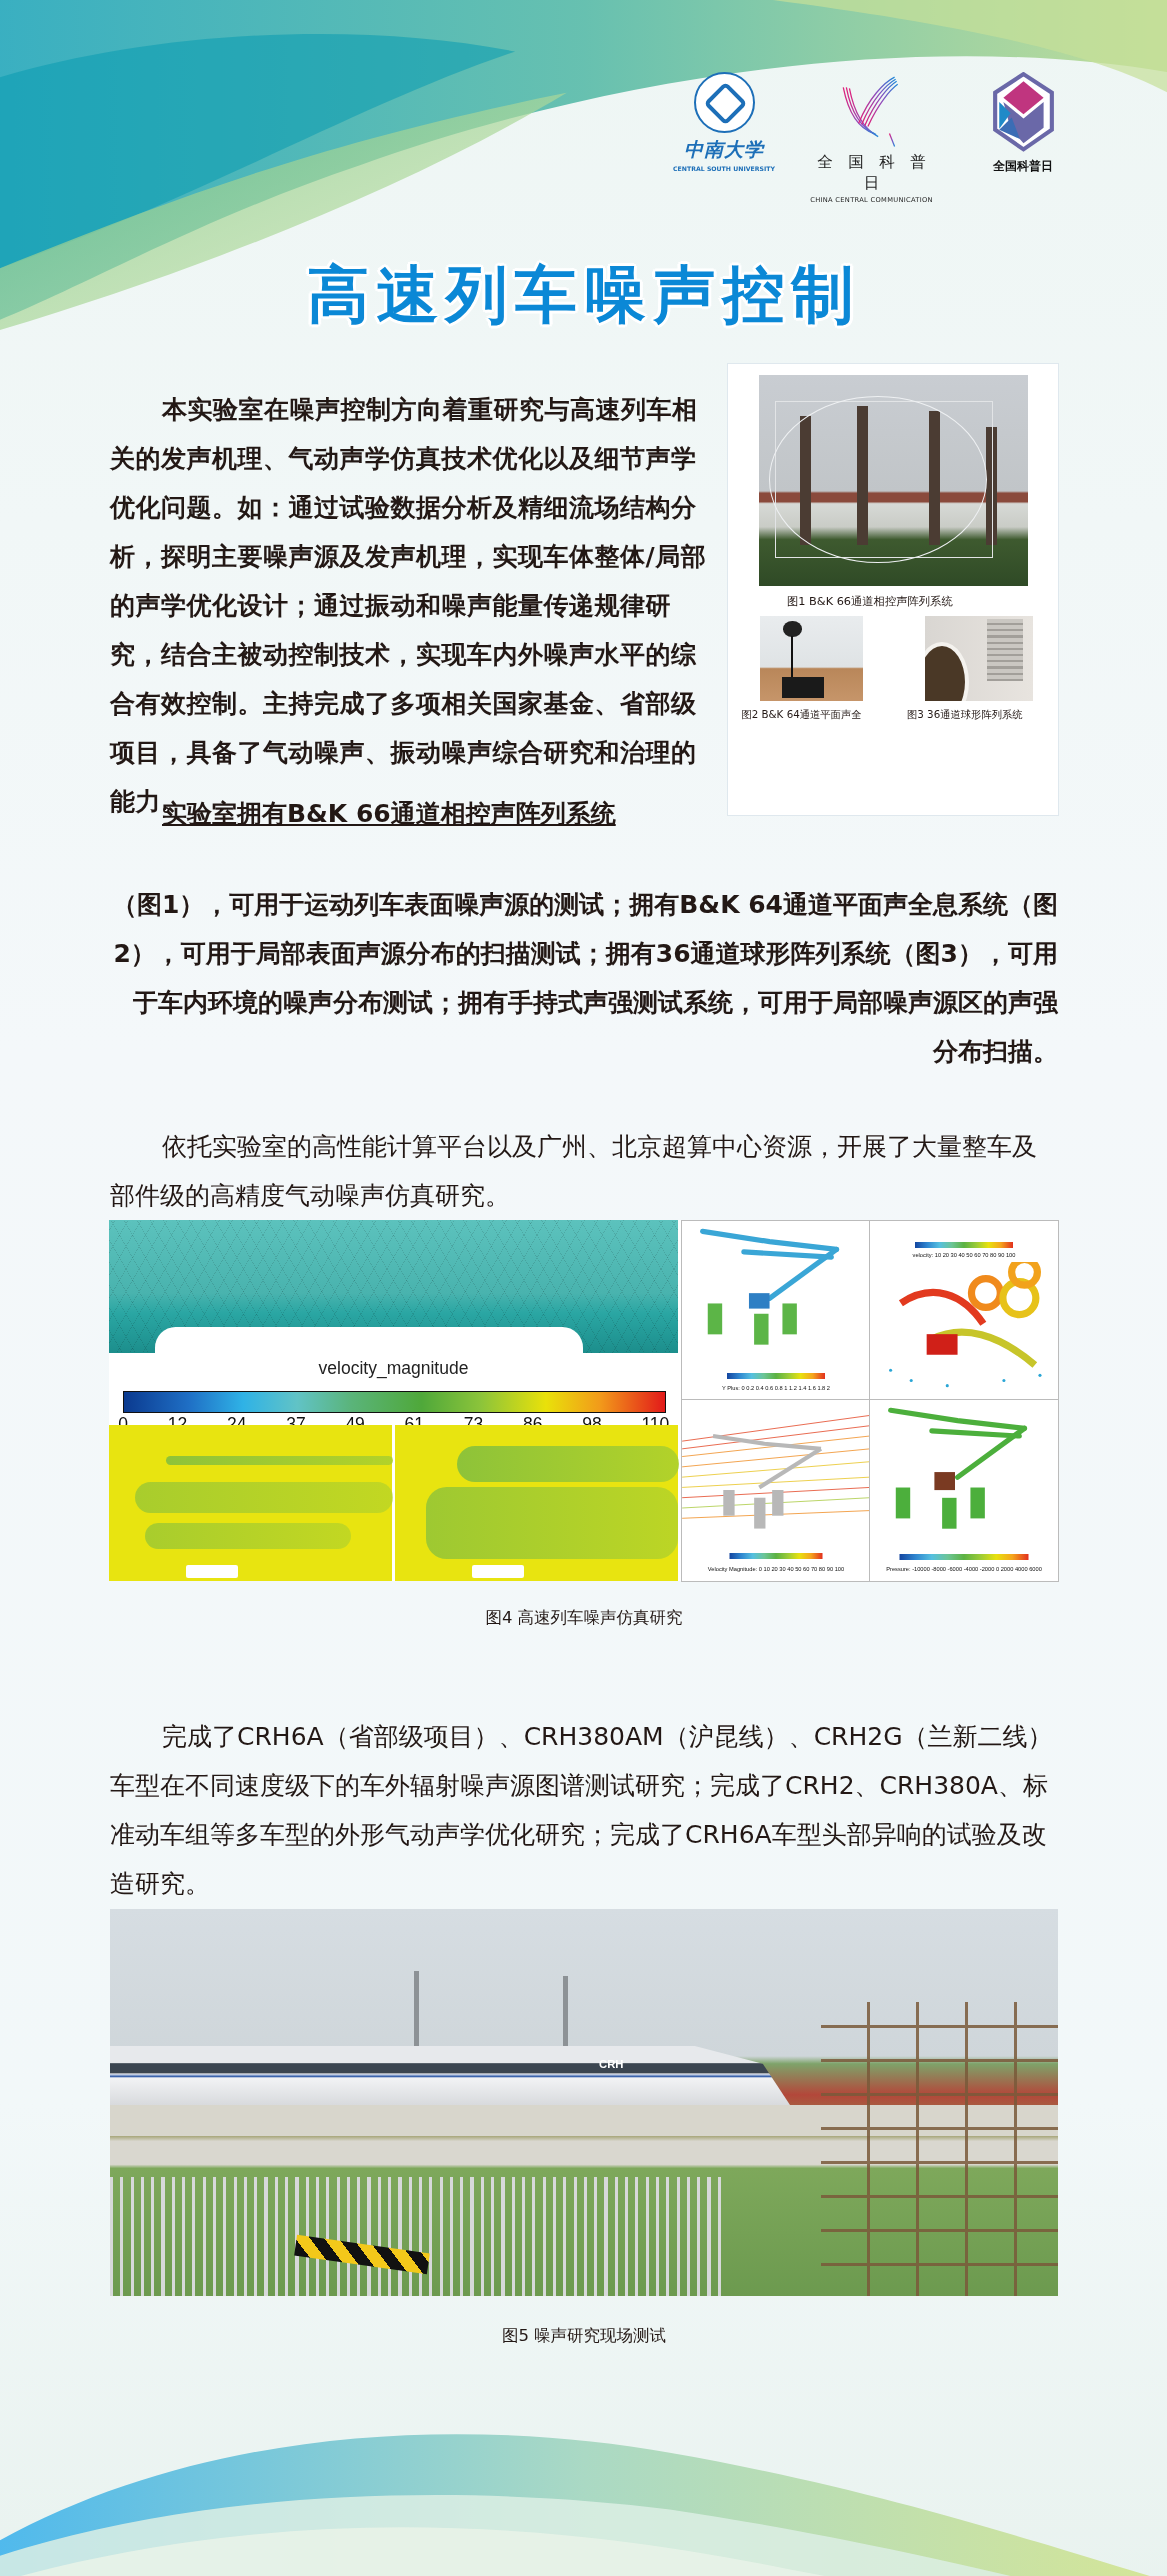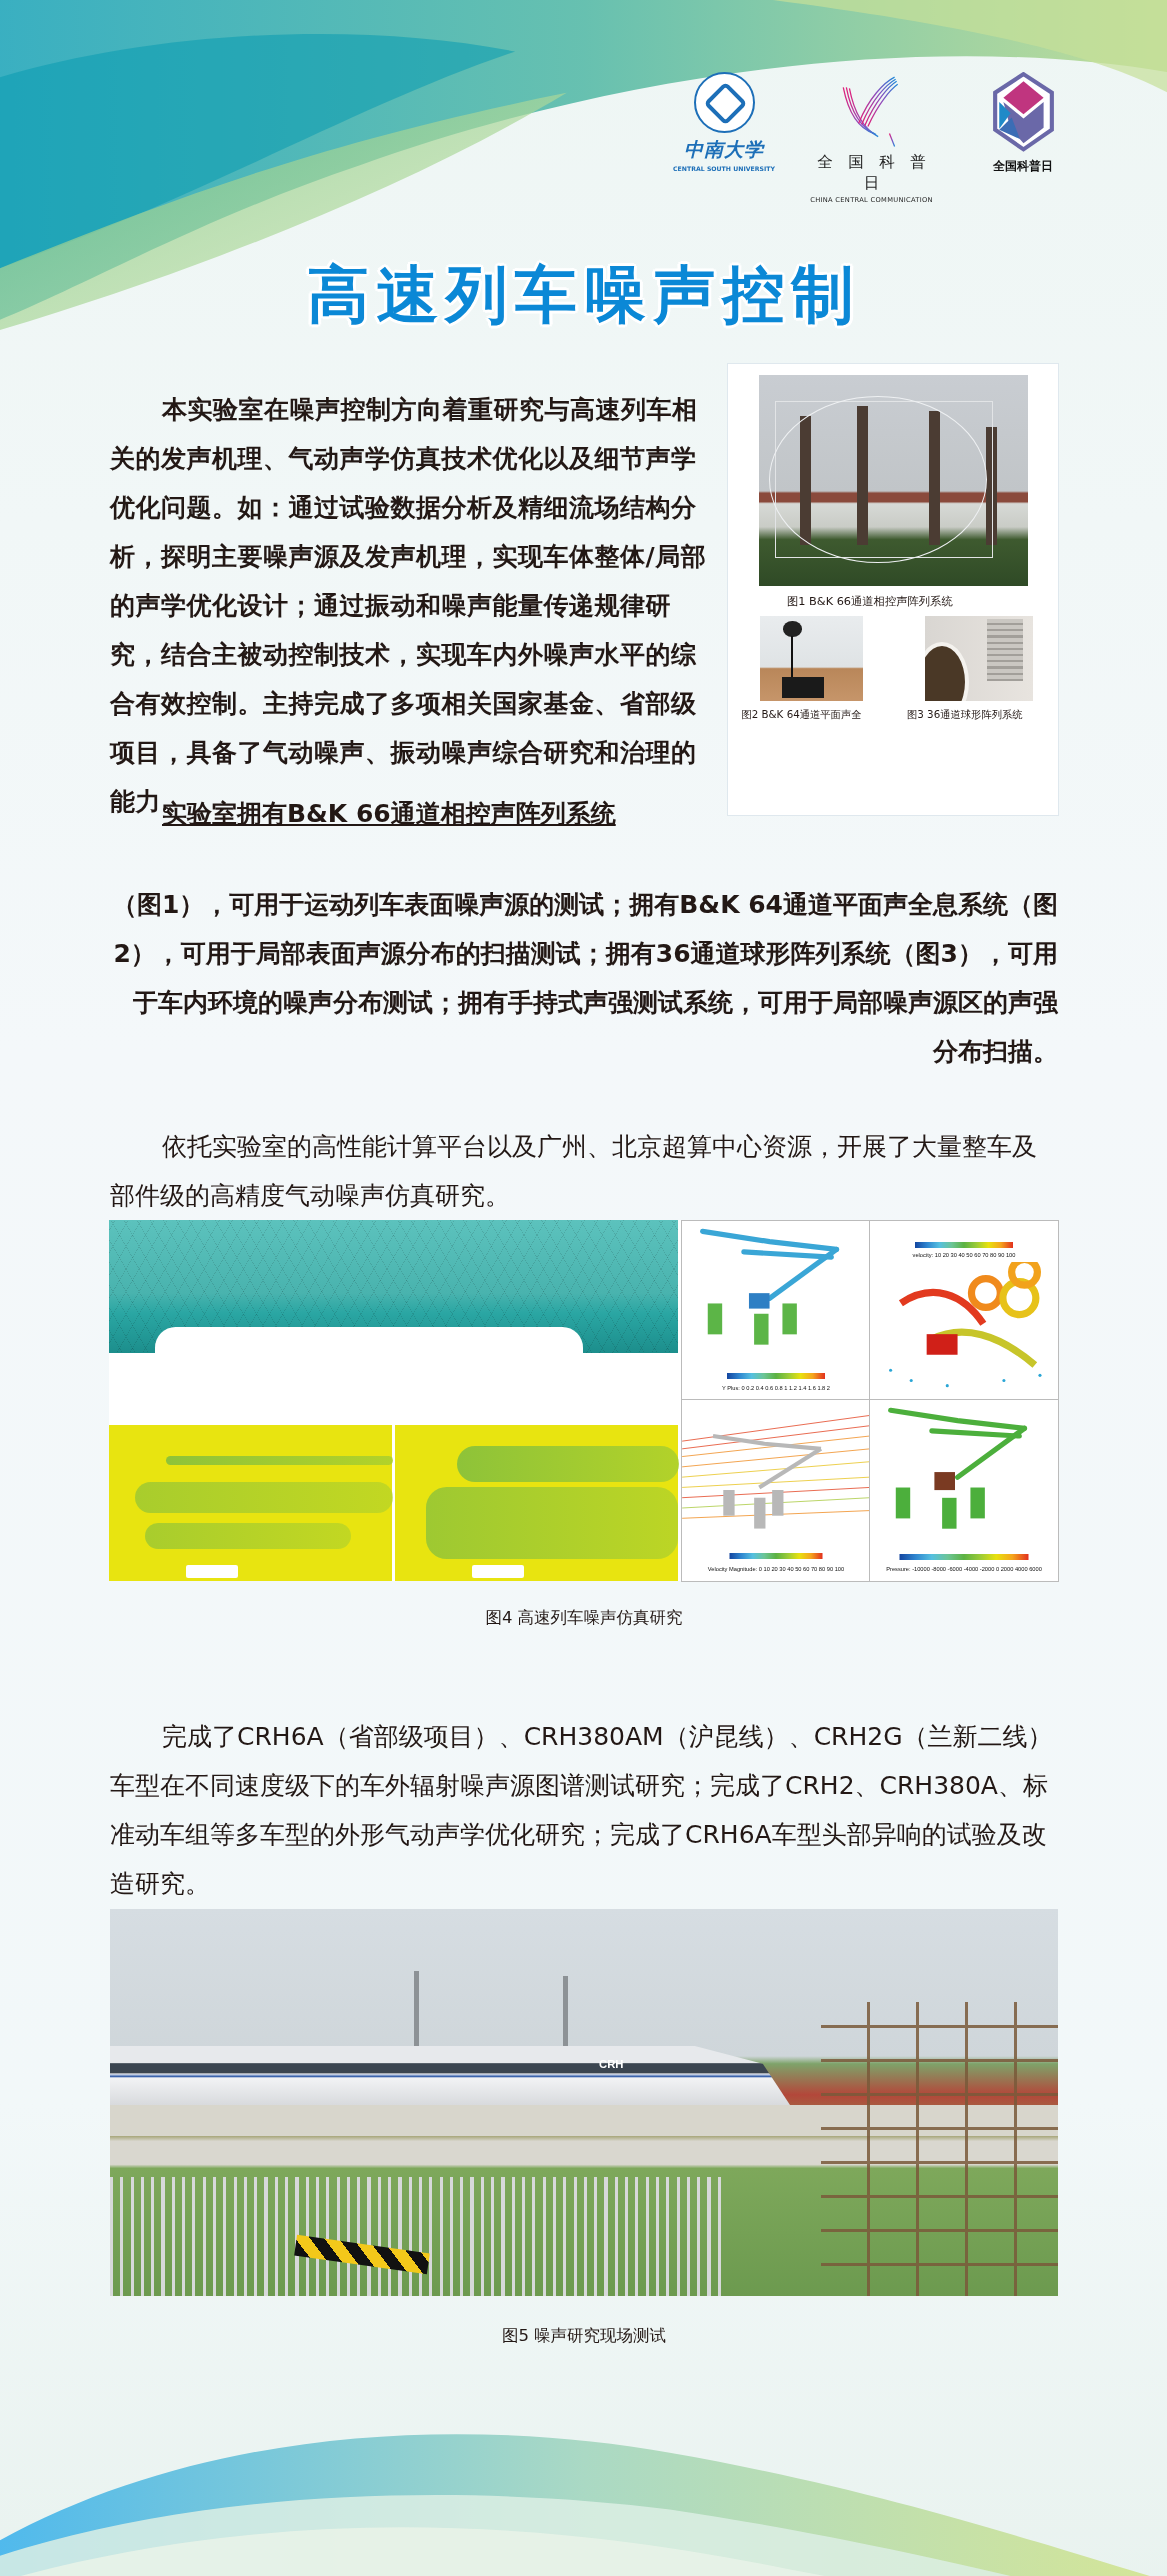--- a/index.html
+++ b/index.html
@@ -190,20 +190,36 @@
 
 <p class="para p2a">实验室拥有B&amp;K 66通道相控声阵列系统</p>
 <p class="para p2b">（图1），可用于运动列车表面噪声源的测试；拥有B&amp;K 64通道平面声全息系统（图2），可用于局部表面声源分布的扫描测试；拥有36通道球形阵列系统（图3），可用于车内环境的噪声分布测试；拥有手持式声强测试系统，可用于局部噪声源区的声强分布扫描。</p>
 
 <p class="para p3">依托实验室的高性能计算平台以及广州、北京超算中心资源，开展了大量整车及部件级的高精度气动噪声仿真研究。</p>
 
 <div class="sim">
   <div class="mesh">
     <div class="train-silh"></div>
   </div>
+  <div class="cbar-wrap">
+    <div class="cbar-title">velocity_magnitude</div>
+    <div class="cbar"></div>
+    <div class="cbar-ticks">
+      <span>0</span>
+      <span>12</span>
+      <span>24</span>
+      <span>37</span>
+      <span>49</span>
+      <span>61</span>
+      <span>73</span>
+      <span>86</span>
+      <span>98</span>
+      <span>110</span>
+    </div>
+  </div>
   <div class="flow" style="left:0;">
     <div class="wake" style="left:57px;top:31px;width:227px;height:9.3px;"></div>
     <div class="wake" style="left:26px;top:57px;width:258px;height:31px;opacity:.6;"></div>
     <div class="wake" style="left:36px;top:98px;width:206px;height:26px;opacity:.6;"></div>
     <div class="car"></div>
   </div>
   <div class="flow" style="left:286px;">
     <div class="wake" style="left:62px;top:20.6px;width:222px;height:36px;"></div>
     <div class="wake" style="left:31px;top:62px;width:252px;height:72px;opacity:.7;"></div>
     <div class="car"></div>

